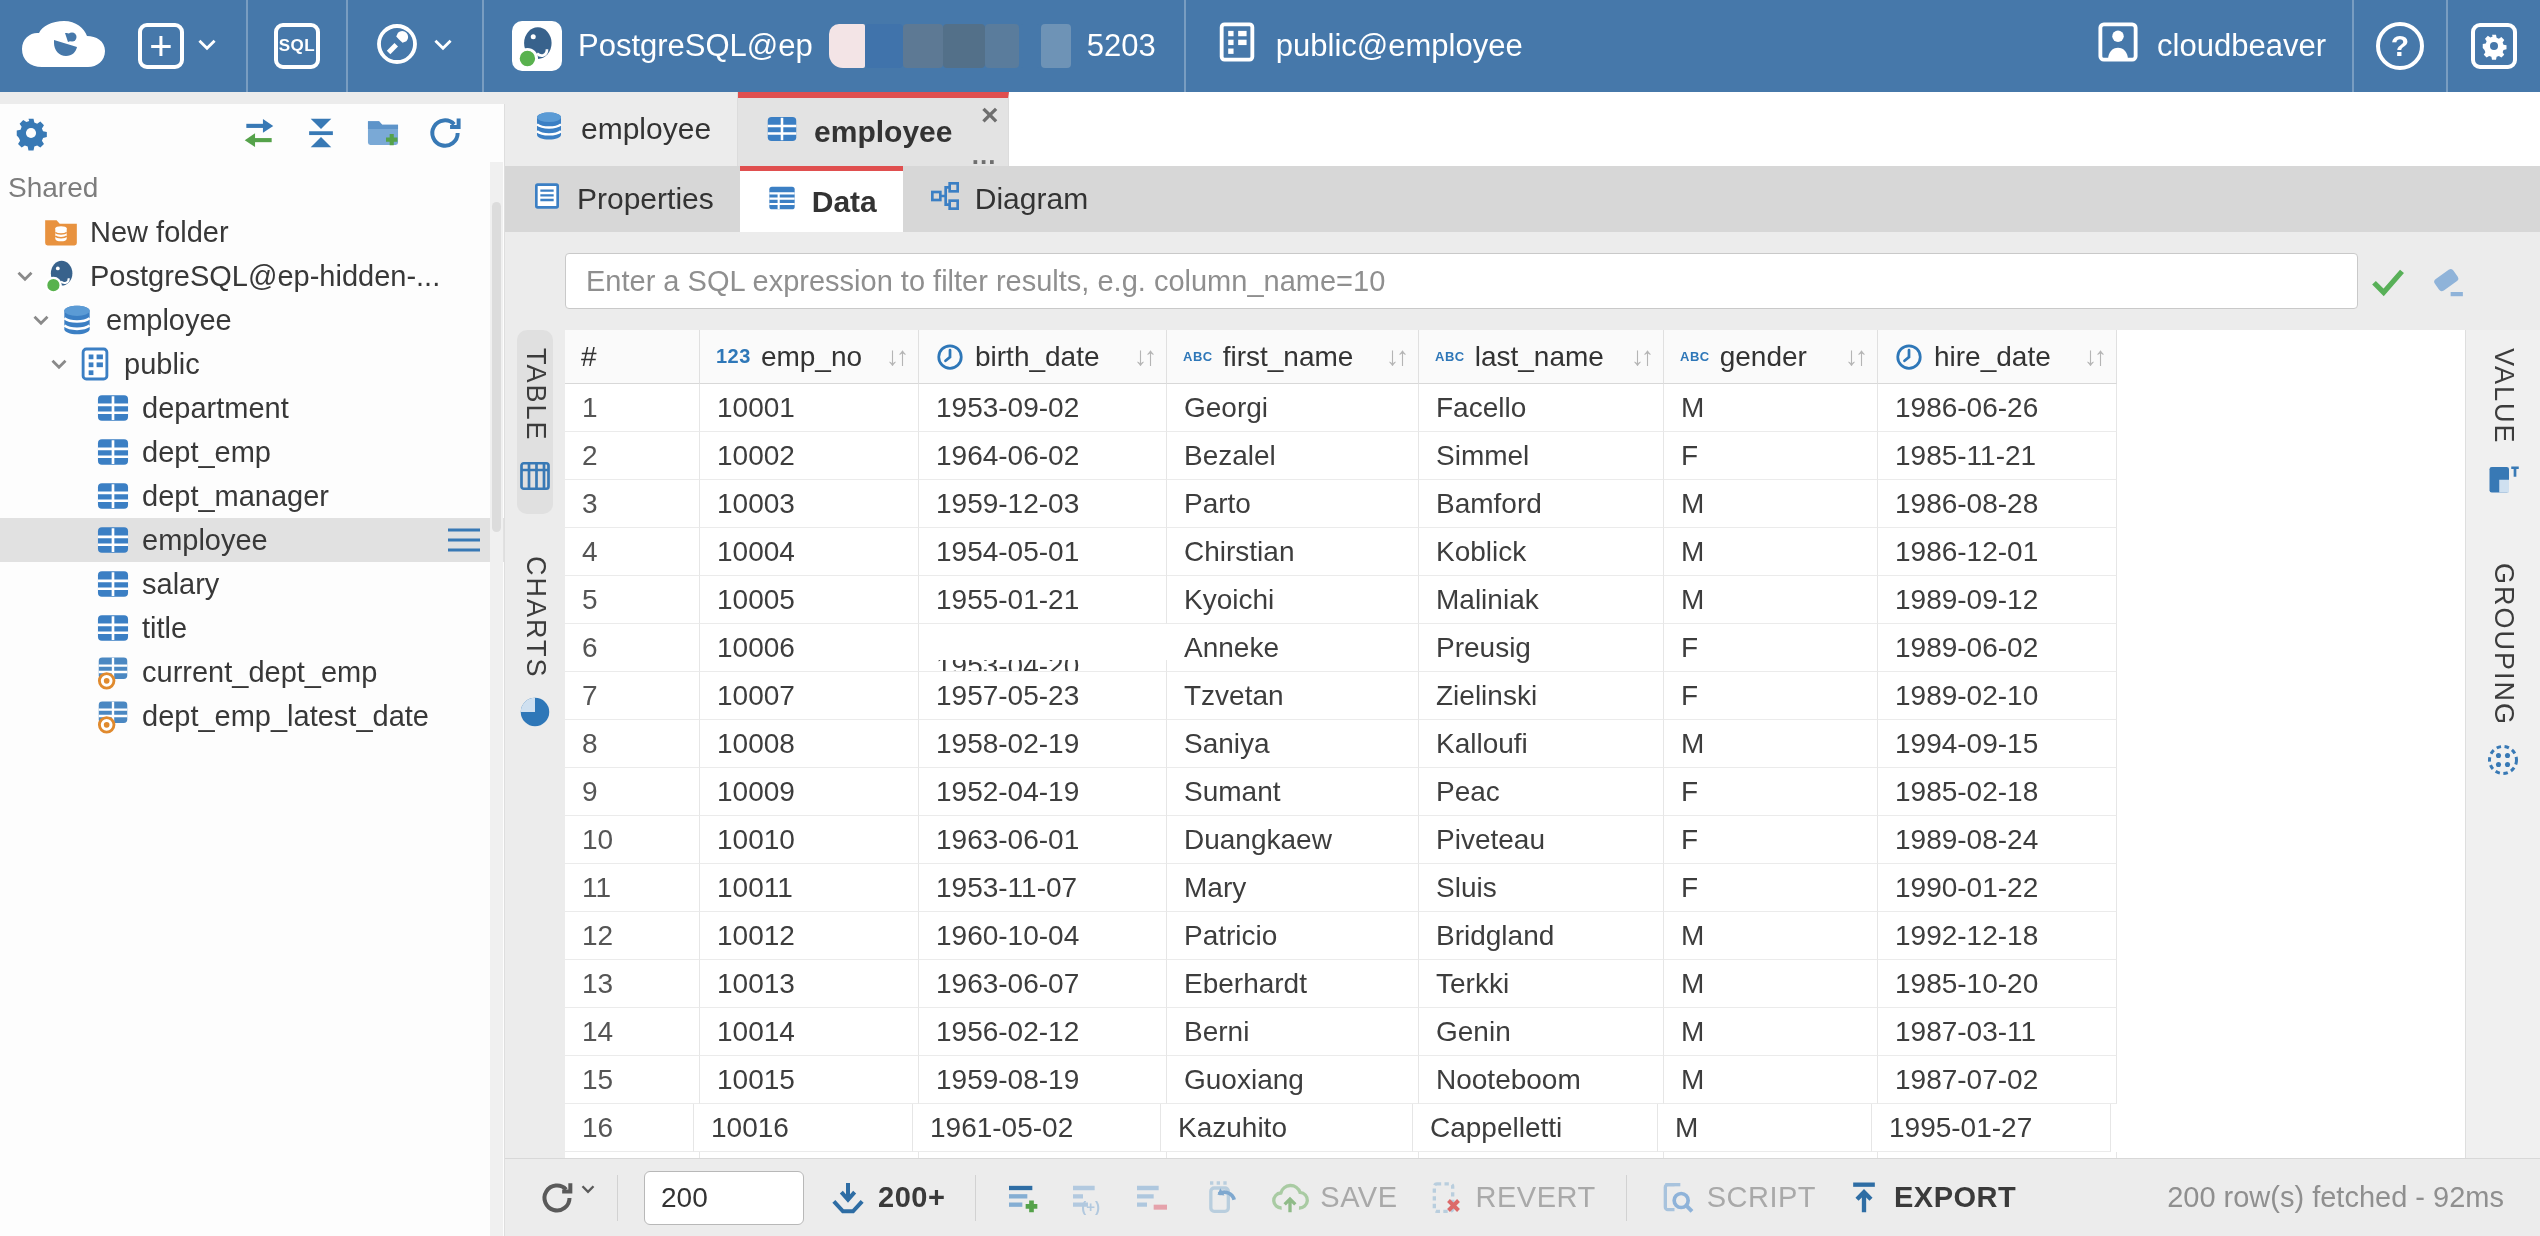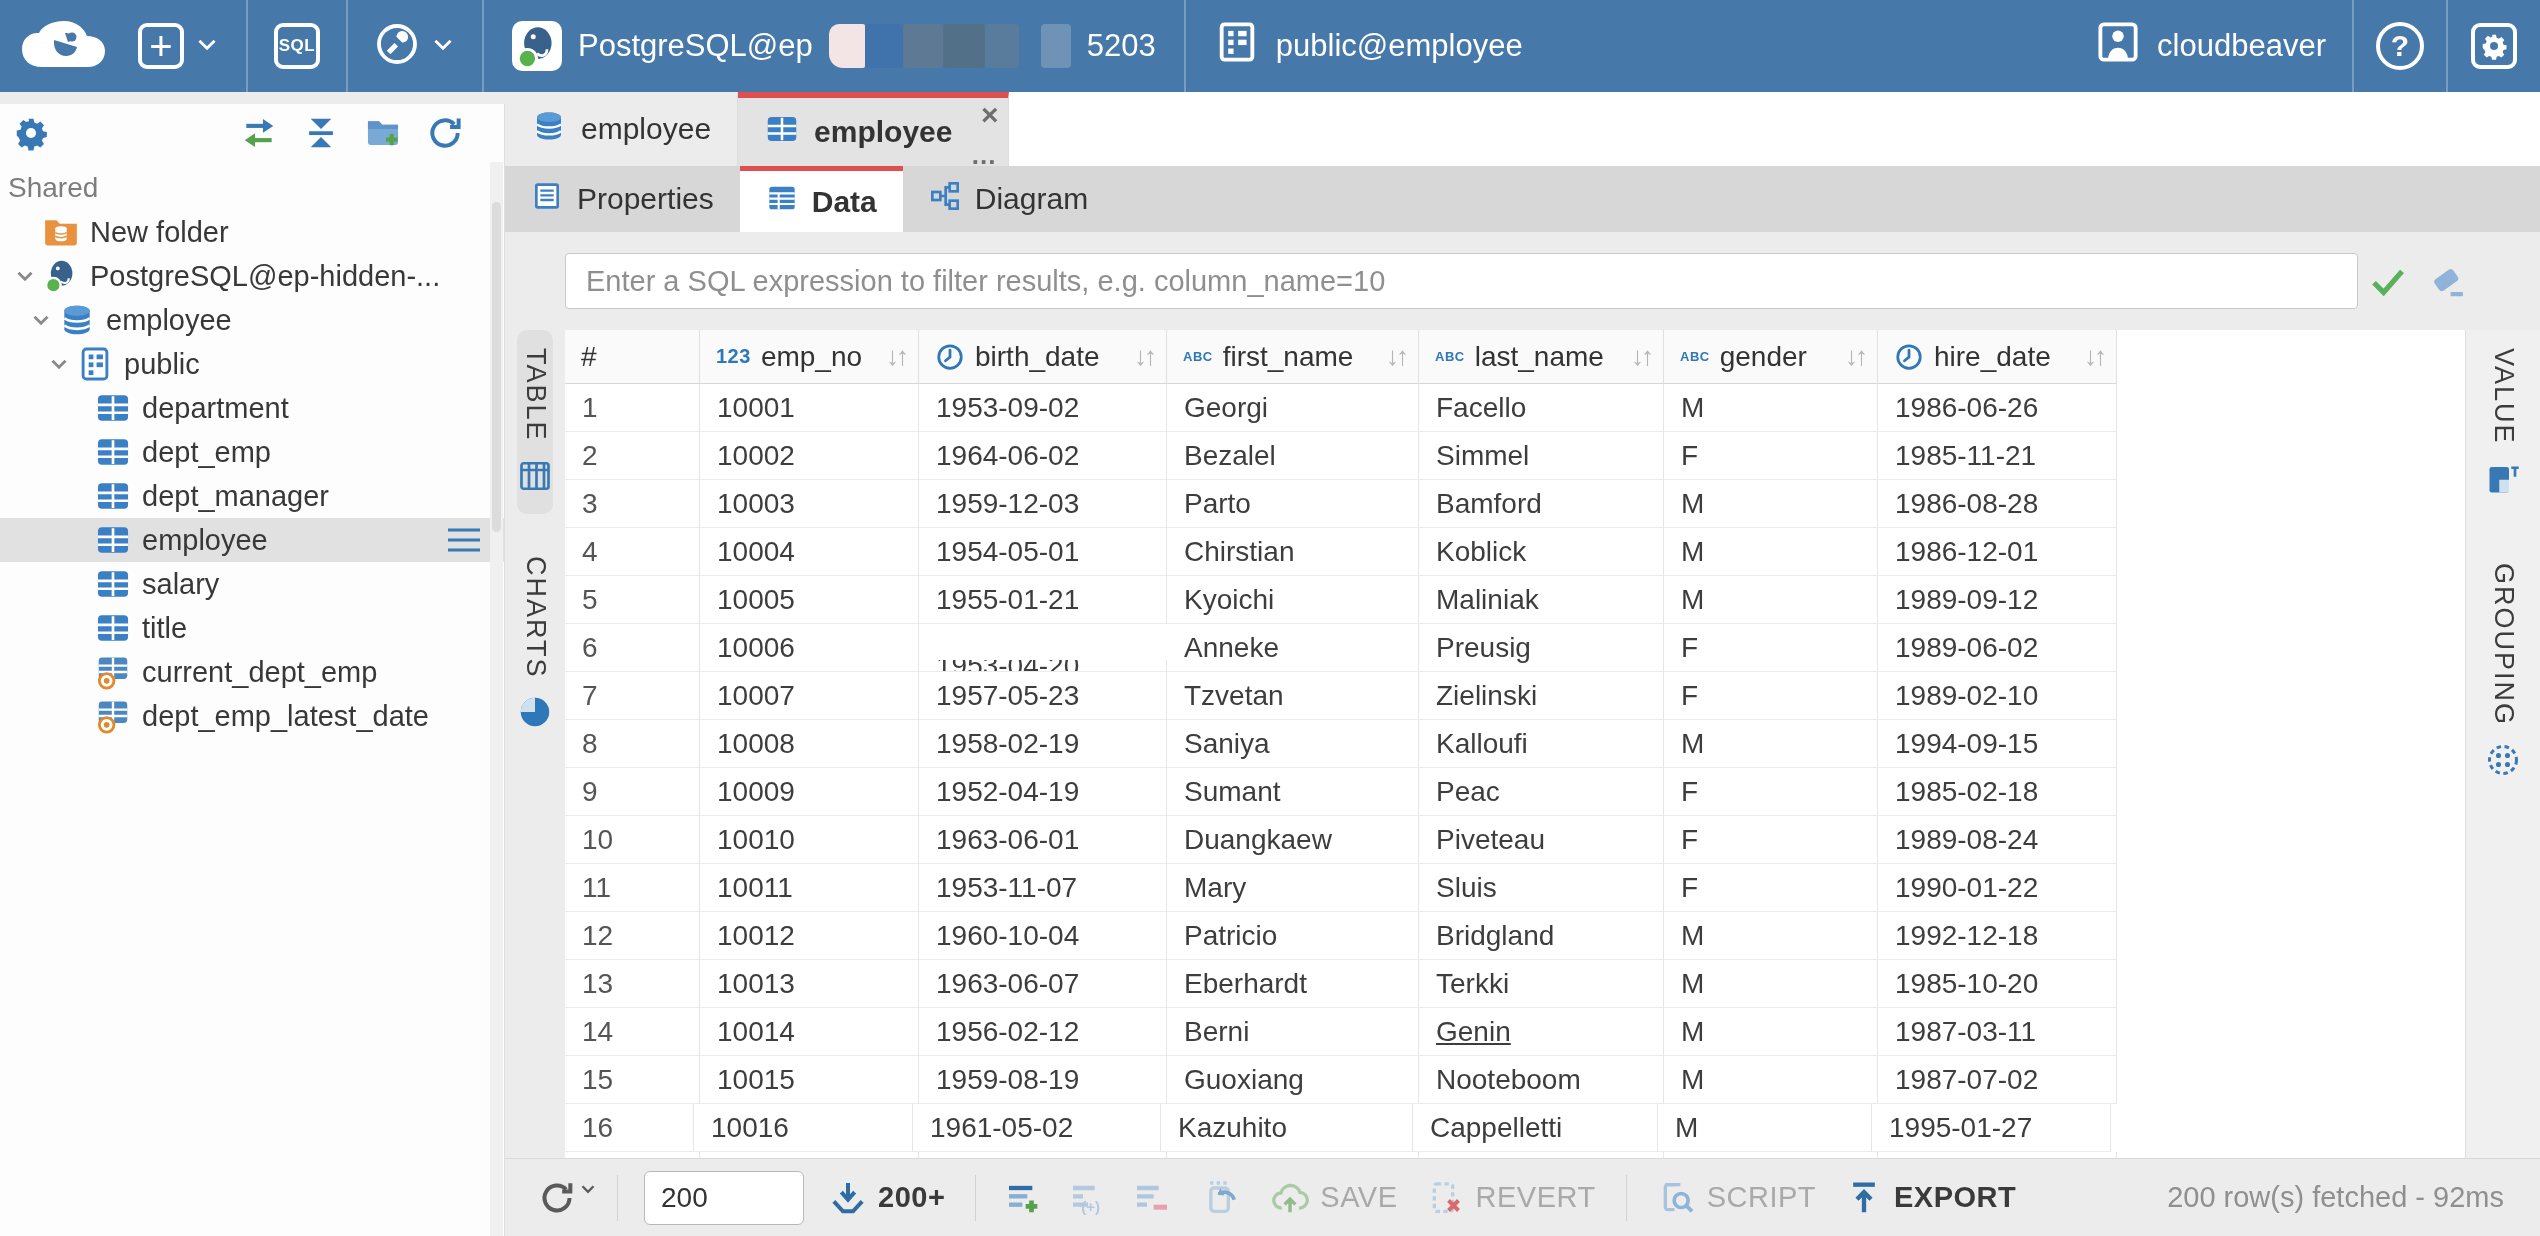--- a/index.html
+++ b/index.html
@@ -690,21 +690,21 @@
               <div class="gcell" style="width: 252px;">Eberhardt</div>
               <div class="gcell" style="width: 245px;">Terkki</div>
               <div class="gcell" style="width: 214px;">M</div>
               <div class="gcell" style="width: 239px;">1985-10-20</div>
             </div>
             <div class="grow">
               <div class="gcell rownum" style="width: 135px;">14</div>
               <div class="gcell" style="width: 219px;">10014</div>
               <div class="gcell" style="width: 248px;">1956-02-12</div>
               <div class="gcell" style="width: 252px;">Berni</div>
-              <div class="gcell" style="width: 245px; text-decoration: underline;">Genin</div>
+              <div class="gcell" style="width: 245px;">Genin</div>
               <div class="gcell" style="width: 214px;">M</div>
               <div class="gcell" style="width: 239px;">1987-03-11</div>
             </div>
             <div class="grow">
               <div class="gcell rownum" style="width: 135px;">15</div>
               <div class="gcell" style="width: 219px;">10015</div>
               <div class="gcell" style="width: 248px;">1959-08-19</div>
               <div class="gcell" style="width: 252px;">Guoxiang</div>
               <div class="gcell" style="width: 245px;">Nooteboom</div>
               <div class="gcell" style="width: 214px;">M</div>

